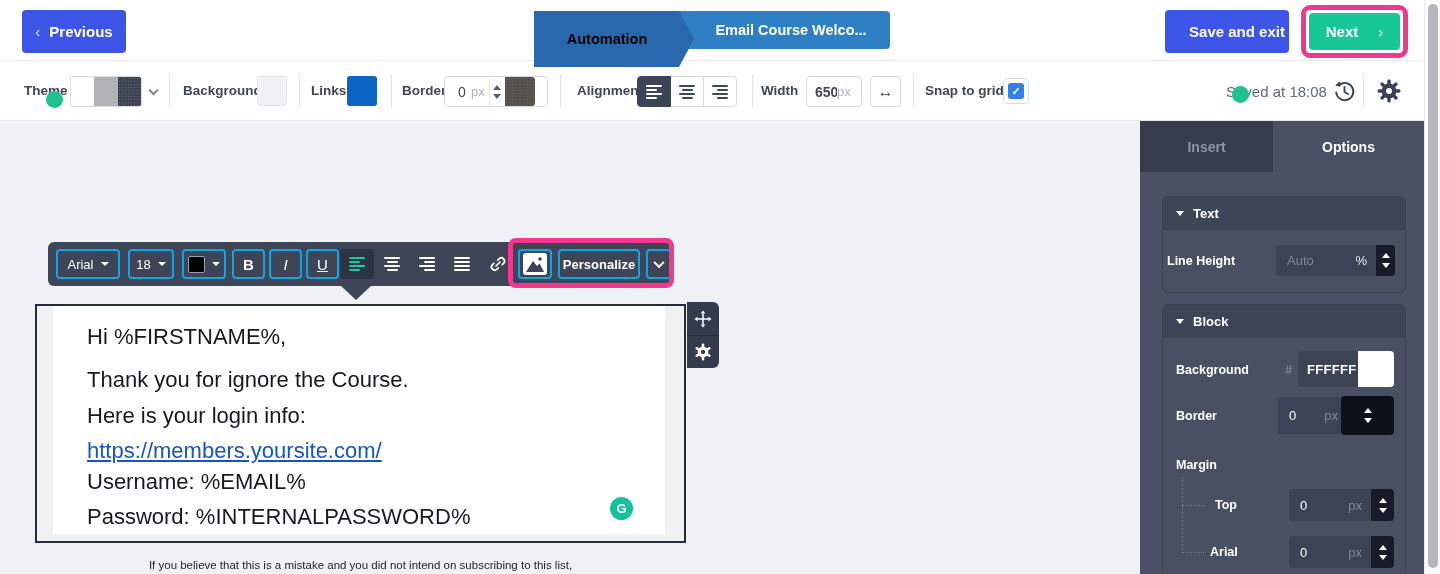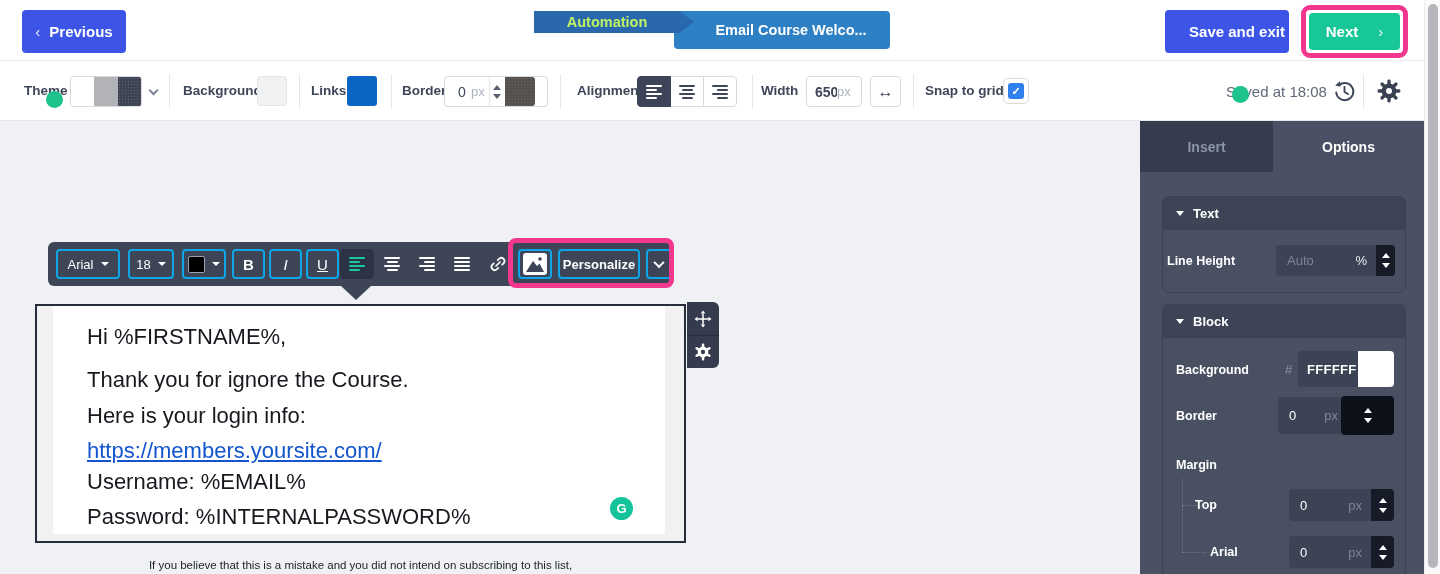--- a/index.html
+++ b/index.html
@@ -10,23 +10,23 @@
   .header { position:absolute; left:0; top:0; width:1440px; height:61px; background:#fff; border-bottom:1px solid #e8eaef; z-index:10; }
   .btn-blue { position:absolute; background:#3c55e6; color:#fff; border:none; border-radius:4px;
               font-family:inherit; font-weight:700; font-size:15px; display:flex; align-items:center; justify-content:center; gap:9px; cursor:pointer; }
   .btn-previous { left:22px; top:10px; width:104px; height:43px; }
   .btn-save-exit { left:1165px; top:10px; width:124px; height:43px;padding-left:20px; }
   .chev-sm { font-size:15px; font-weight:400; opacity:.9; }
 
   .breadcrumb { position:absolute; left:534px; top:11px; width:356px; height:38px; }
   .crumb2 { position:absolute; left:140px; top:0; width:216px; height:38px; background:#2e80c4; border-radius:4px;
             color:#fff; font-weight:700; font-size:14.5px; display:flex; align-items:center; justify-content:center; padding-left:18px; }
-  .crumb1 { position:absolute; left:0; top:0; width:160px; height:22px; background:#2a68ae;
+  .crumb1 { position:absolute; left:0; top:0; width:160px; height:56px; background:#2a68ae;
             clip-path:polygon(0 0, calc(100% - 15px) 0, 100% 50%, calc(100% - 15px) 100%, 0 100%);
-            color:#bef264; font-weight:700; font-size:14.5px; display:flex; align-items:center; justify-content:center; padding-right:14px; z-index:2; }
+            color:#000000; font-weight:700; font-size:14.5px; display:flex; align-items:center; justify-content:center; padding-right:14px; z-index:2; }
 
   .next-wrap { position:absolute; left:1301px; top:5px; width:107px; height:53px; border:5px solid #f2388e; border-radius:9px; padding:3px; z-index:3; }
   .btn-next { width:100%; height:100%; background:#17c798; color:#fff; border:none; border-radius:4px;
               font-family:inherit; font-weight:700; font-size:15px; display:flex; align-items:center; justify-content:center; gap:20px; cursor:pointer; }
 
   
   .toolbar { position:absolute; left:0; top:61px; width:1440px; height:60px; background:#fff; border-bottom:1px solid #e6e8ed; z-index:9; }
   .tb-label { position:absolute; top:22px; font-size:13.5px; font-weight:700; color:#3f4659; }
   .vdiv { position:absolute; top:13px; height:34px; width:1px; background:#e4e6eb; }
   .swatch { position:absolute; top:15px; width:30px; height:30px; border-radius:3px; cursor:pointer; }
@@ -417,21 +417,21 @@
         <div class="sb-stepper" style="left:178px;top:58px;width:53px;height:39px;background:#0d1119;border-radius:4px">
           <i class="tri-up-w"></i>
           <i class="tri-dn-w"></i>
         </div>
 
         <span class="sb-label" style="left:13px;top:120px">Margin</span>
         <div class="dotted-v" style="left:19px;top:140px;height:75px"></div>
         <div class="dotted-h" style="left:19px;top:167px;width:24px"></div>
         <div class="dotted-h" style="left:19px;top:214px;width:24px"></div>
 
-        <span class="sb-label" style="left:32px;top:160px">Top</span>
+        <span class="sb-label" style="left:52px;top:160px">Top</span>
         <div class="sb-field" style="left:126px;top:151px;width:82px;height:32px;border-radius:4px 0 0 4px">
           <input value="0" style="">
           <span class="sb-unit">px</span>
         </div>
         <div class="sb-stepper" style="left:208px;top:151px;width:23px;height:32px">
           <i class="tri-up-w"></i>
           <i class="tri-dn-w"></i>
         </div>
 
         <span class="sb-label" style="left:47px;top:207px">Arial</span>

